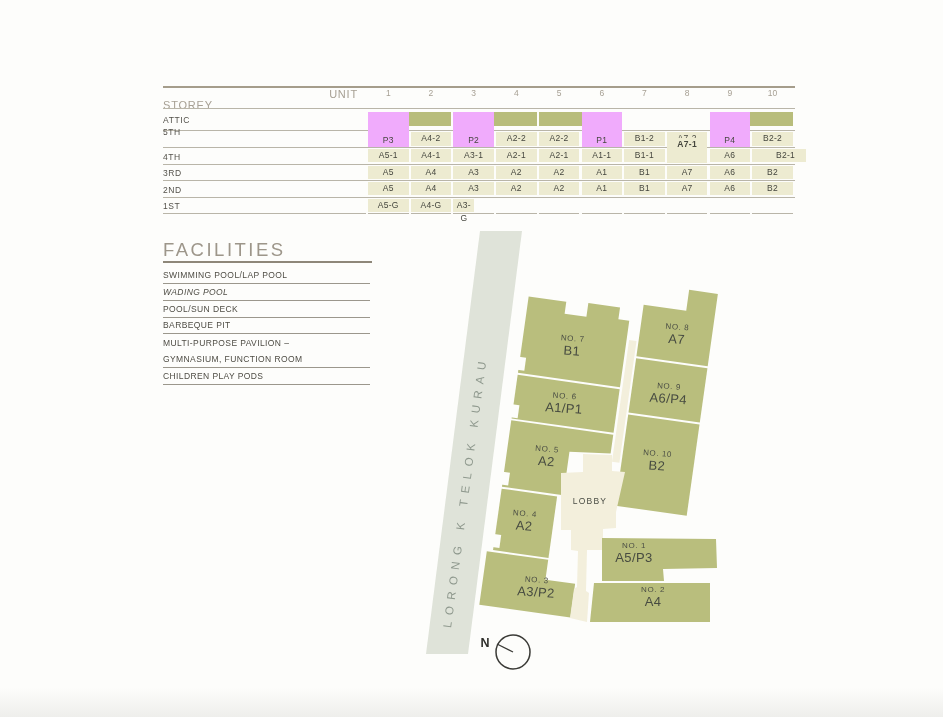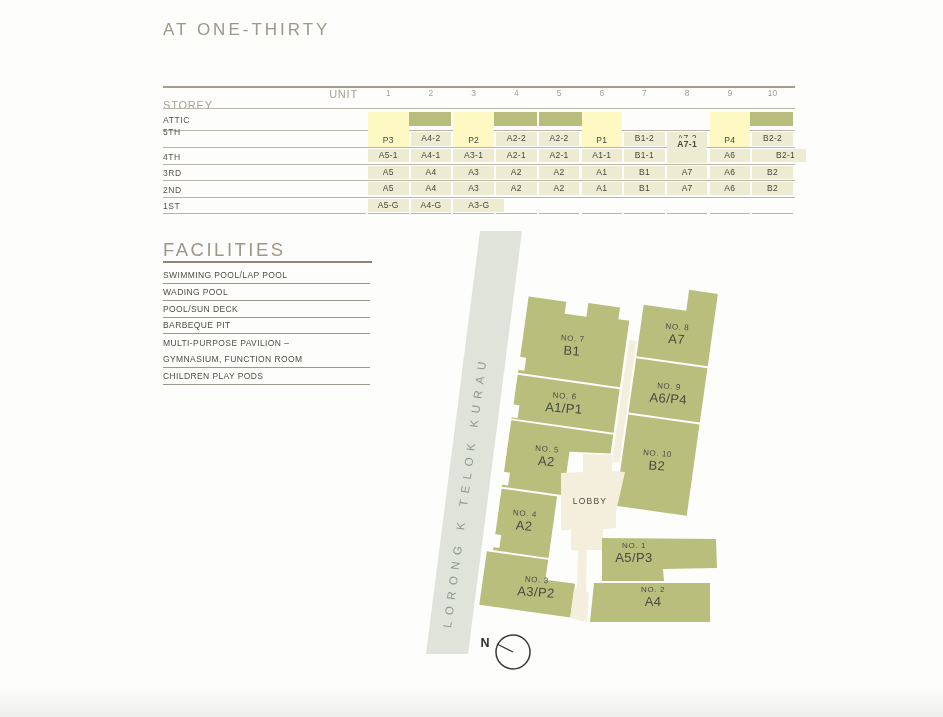--- a/index.html
+++ b/index.html
@@ -20,21 +20,21 @@
   .title div{white-space:nowrap;}
   .title-rule{position:absolute; left:163px; top:86px; width:632px; height:2px; background:#a59d8b;}
   
   .hline{position:absolute; height:1px; background:#b9b5a8;}
   .hdr-label{position:absolute; font-size:11px; color:#a7a094; letter-spacing:0.8px;}
   .storey-lab{position:absolute; left:163px; font-size:8.5px; color:#53514a; letter-spacing:0.6px;}
   .unit-num{position:absolute; width:40.5px; text-align:center; font-size:8.5px; color:#a7a094;}
   .cell{position:absolute; background:#edebd1; font-size:8.5px; color:#45463e;
         text-align:center; letter-spacing:0.3px;}
   .attic-block{position:absolute; background:#b8bd7b;}
-  .ph-cell{position:absolute; background:#fef9c3; font-size:8.5px; color:#45463e;
+  .ph-cell{position:absolute; background:#f0abfc; font-size:8.5px; color:#45463e;
            text-align:center; letter-spacing:0.3px; box-sizing:border-box;}
   
   .fac-head{position:absolute; left:163px; top:239px; font-size:18.5px; color:#9d968a; letter-spacing:2.5px;}
   .fac-rule{position:absolute; left:163px; top:261px; width:209px; height:2px; background:#8e8779;}
   .fac-item{position:absolute; left:163px; width:207px; height:16.85px;
             font-size:8.5px; color:#4e4c44; letter-spacing:0.4px;
             display:flex; align-items:flex-end; padding-bottom:3px; box-sizing:border-box;}
   .fac-item.rule{border-bottom:1px solid #9b978c;}
   
   svg{position:absolute; left:0; top:0;}
@@ -45,21 +45,20 @@
   .lobby-lab{font-family:"Liberation Sans",sans-serif; font-size:8.5px; fill:#4a4d45; letter-spacing:1.2px;}
   .road-lab{font-family:"Liberation Sans",sans-serif; font-size:11.5px; fill:#8e988d; letter-spacing:6.5px;}
   .north-lab{font-family:"Liberation Sans",sans-serif; font-size:12.5px; font-weight:bold; fill:#2f2f2b;}
 </style>
 </head>
 <body>
 
 <div class="page">
 
   <div class="title">
-    <div>AT ONE-THIRTY</div>
   </div>
   <div class="title-rule"></div>
 
   <div class="hdr-label" style="left:300px;top:88px;width:58px;text-align:right;">UNIT</div>
   <div class="hdr-label" style="left:163px;top:99px;">STOREY</div>
 
   <div id="unit-table">
       <div class="hline" style="left:163px;top:108px;width:632px;"></div>
       <div class="hline" style="left:163px;top:130px;width:632px;"></div>
       <div class="hline" style="left:163px;top:147px;width:632px;"></div>
@@ -132,28 +131,28 @@
       <div class="cell" style="left:453.4px;top:182px;width:40.5px;height:13px;line-height:13px;">A3</div>
       <div class="cell" style="left:496.1px;top:182px;width:40.5px;height:13px;line-height:13px;">A2</div>
       <div class="cell" style="left:538.8px;top:182px;width:40.5px;height:13px;line-height:13px;">A2</div>
       <div class="cell" style="left:581.5px;top:182px;width:40.5px;height:13px;line-height:13px;">A1</div>
       <div class="cell" style="left:624.2px;top:182px;width:40.5px;height:13px;line-height:13px;">B1</div>
       <div class="cell" style="left:666.9000000000001px;top:182px;width:40.5px;height:13px;line-height:13px;">A7</div>
       <div class="cell" style="left:709.6px;top:182px;width:40.5px;height:13px;line-height:13px;">A6</div>
       <div class="cell" style="left:752.3px;top:182px;width:40.5px;height:13px;line-height:13px;">B2</div>
       <div class="cell" style="left:368px;top:198.5px;width:40.5px;height:13px;line-height:13px;">A5-G</div>
       <div class="cell" style="left:410.7px;top:198.5px;width:40.5px;height:13px;line-height:13px;">A4-G</div>
-      <div class="cell" style="left:453.4px;top:198.5px;width:51px;height:13px;line-height:13px;">A3-G</div>
+      <div class="cell" style="left:453.4px;top:198.5px;width:21px;height:13px;line-height:13px;">A3-G</div>
     </div>
 
   <div class="fac-head">FACILITIES</div>
   <div class="fac-rule"></div>
   <div id="facility-list">
       <div class="fac-item rule" style="top: 267px;">SWIMMING POOL/LAP POOL</div>
-      <div class="fac-item rule" style="top: 283.85px;">WADING POOL</div>
+      <div class="fac-item rule" style="top: 283.85px; font-style: italic;">WADING POOL</div>
       <div class="fac-item rule" style="top: 300.7px;">POOL/SUN DECK</div>
       <div class="fac-item rule" style="top: 317.55px;">BARBEQUE PIT</div>
       <div class="fac-item" style="top: 334.4px;">MULTI-PURPOSE PAVILION –</div>
       <div class="fac-item rule" style="top: 351.25px;">GYMNASIUM, FUNCTION ROOM</div>
       <div class="fac-item rule" style="top: 368.1px;">CHILDREN PLAY PODS</div>
     </div>
 
   <svg id="siteplan" width="943" height="717" viewBox="0 0 943 717">
       <polygon points="480,231 522,231 468,654 426,654" fill="#dfe3d9"></polygon>
       <text class="road-lab" transform="translate(469,492) rotate(-82.5)" text-anchor="middle">LORONG K TELOK KURAU</text>

